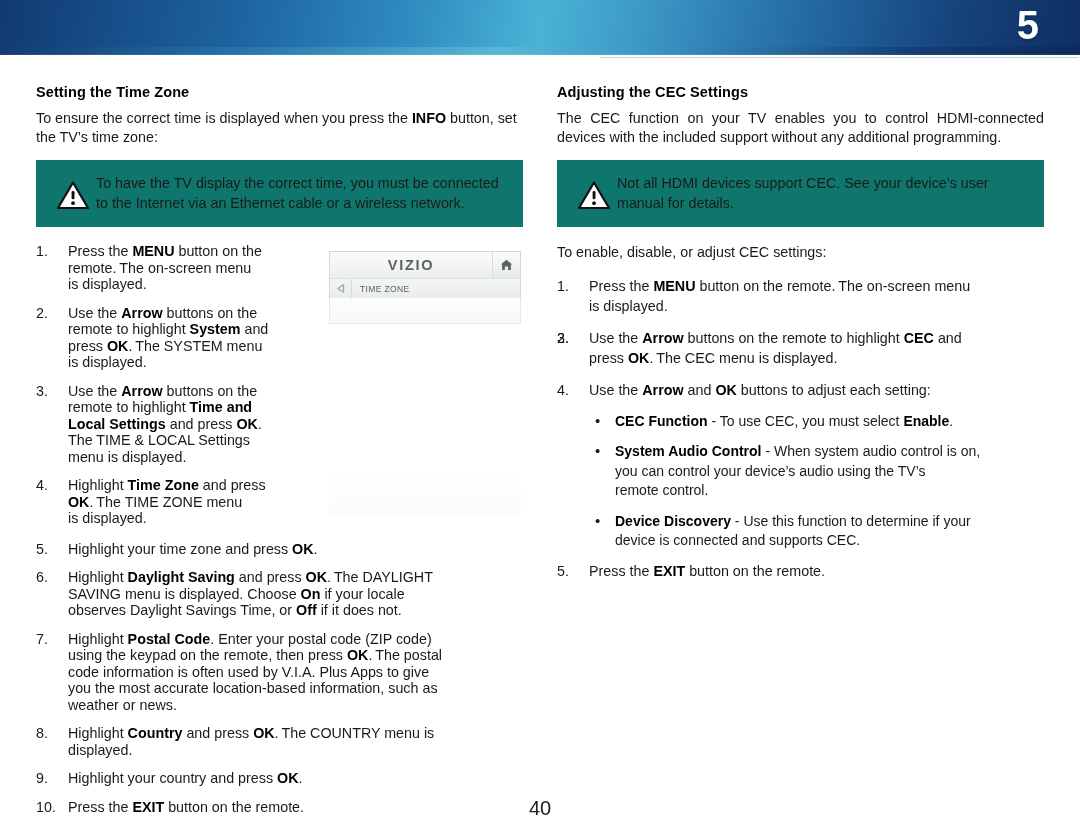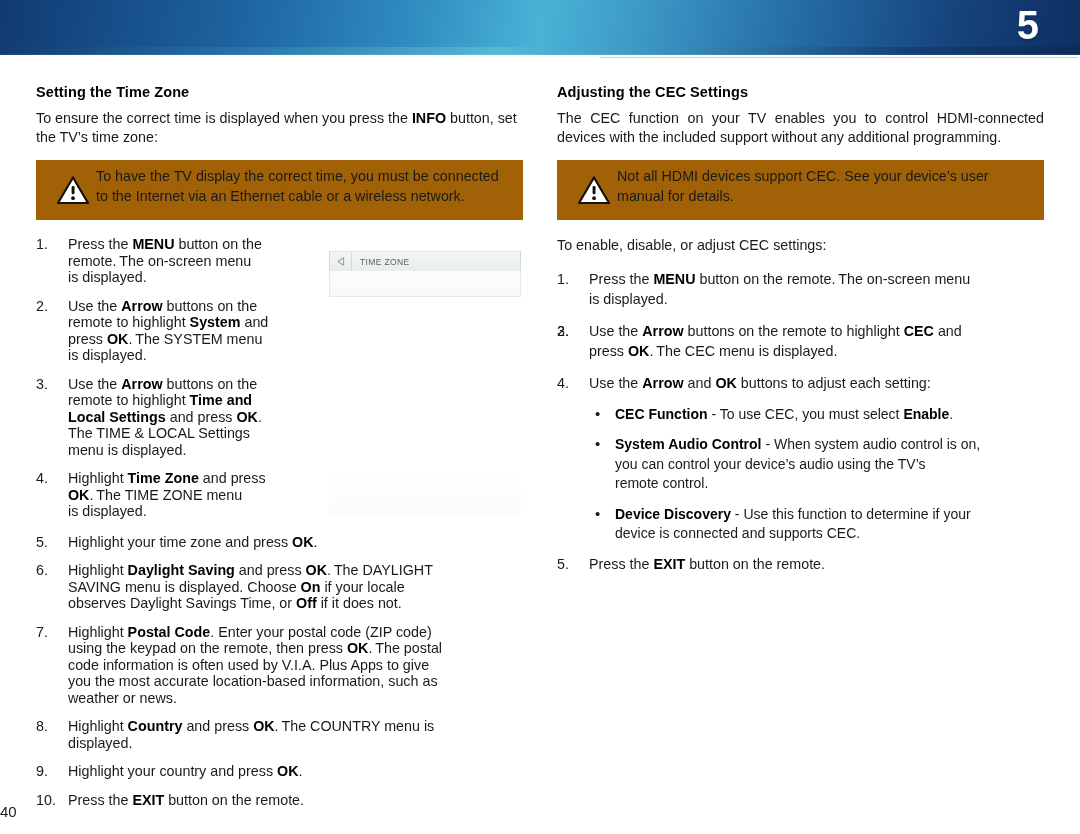--- a/index.html
+++ b/index.html
@@ -93,24 +93,24 @@
   p.intro {
     font-size: 14.3px;
     line-height: 19px;
     color: #1a1a1a;
     margin-bottom: 13px;
   }
   p.intro.justify { text-align: justify; }
 
   
   .note {
-    background: #a16207;
-    padding: 6px 14px 14px 14px;
-    display: flex;
-    align-items: center;
+    background: #0f766e;
+    padding: 13px 14px 14px 14px;
+    display: flex;
+    align-items: flex-start;
     margin-bottom: 16px;
   }
   .note-icon {
     flex: 0 0 auto;
     width: 46px;
     padding-top: 7px;
     display: flex;
     justify-content: center;
   }
   .note-text {
@@ -253,21 +253,22 @@
     height: 14px;
     background: linear-gradient(to bottom, rgba(255,255,255,1) 0%, rgba(255,255,255,0) 100%);
   }
 
   
   .footer-page {
     position: absolute;
     left: 0;
     bottom: 14px;
     width: 1080px;
-    font-size: 15px;
+    text-align: center;
+    font-size: 20px;
     color: #202020;
   }
 </style>
 </head>
 <body>
 
 <div class="page">
 
   <div class="header-band"></div>
   <div class="header-sheen"></div>
@@ -298,20 +299,28 @@
       <li><span class="num">6.</span><span>Highlight <b>Daylight Saving</b> and press <b>OK</b>. The DAYLIGHT<br>SAVING menu is displayed. Choose <b>On</b> if your locale<br>observes Daylight Savings Time, or <b>Off</b> if it does not.</span></li>
       <li><span class="num">7.</span><span>Highlight <b>Postal Code</b>. Enter your postal code (ZIP code)<br>using the keypad on the remote, then press <b>OK</b>. The postal<br>code information is often used by V.I.A. Plus Apps to give<br>you the most accurate location-based information, such as<br>weather or news.</span></li>
       <li><span class="num">8.</span><span>Highlight <b>Country</b> and press <b>OK</b>. The COUNTRY menu is<br>displayed.</span></li>
       <li><span class="num">9.</span><span>Highlight your country and press <b>OK</b>.</span></li>
       <li><span class="num">10.</span><span>Press the <b>EXIT</b> button on the remote.</span></li>
     </ol>
   </div>
 
   <div class="tv-shot">
 
+    <div class="tv-titlebar">
+      <div class="tv-logo">VIZIO</div>
+      <div class="tv-home">
+        <svg width="13" height="12" viewBox="0 0 13 12" aria-hidden="true">
+          <path d="M6.5 0.7 L12.3 5.6 L10.9 5.6 L10.9 11.1 L8.1 11.1 L8.1 7.6 L4.9 7.6 L4.9 11.1 L2.1 11.1 L2.1 5.6 L0.7 5.6 Z" fill="#5a6466"></path>
+        </svg>
+      </div>
+    </div>
 
     <div class="tv-breadcrumb">
       <div class="tv-back">
         <svg width="8" height="9" viewBox="0 0 8 9" aria-hidden="true">
           <polygon points="6.6,0.8 6.6,8.2 0.9,4.5" fill="none" stroke="#9aa3a5" stroke-width="1.1" stroke-linejoin="round"></polygon>
         </svg>
       </div>
       <div class="tv-crumb-label">TIME ZONE</div>
     </div>
 

